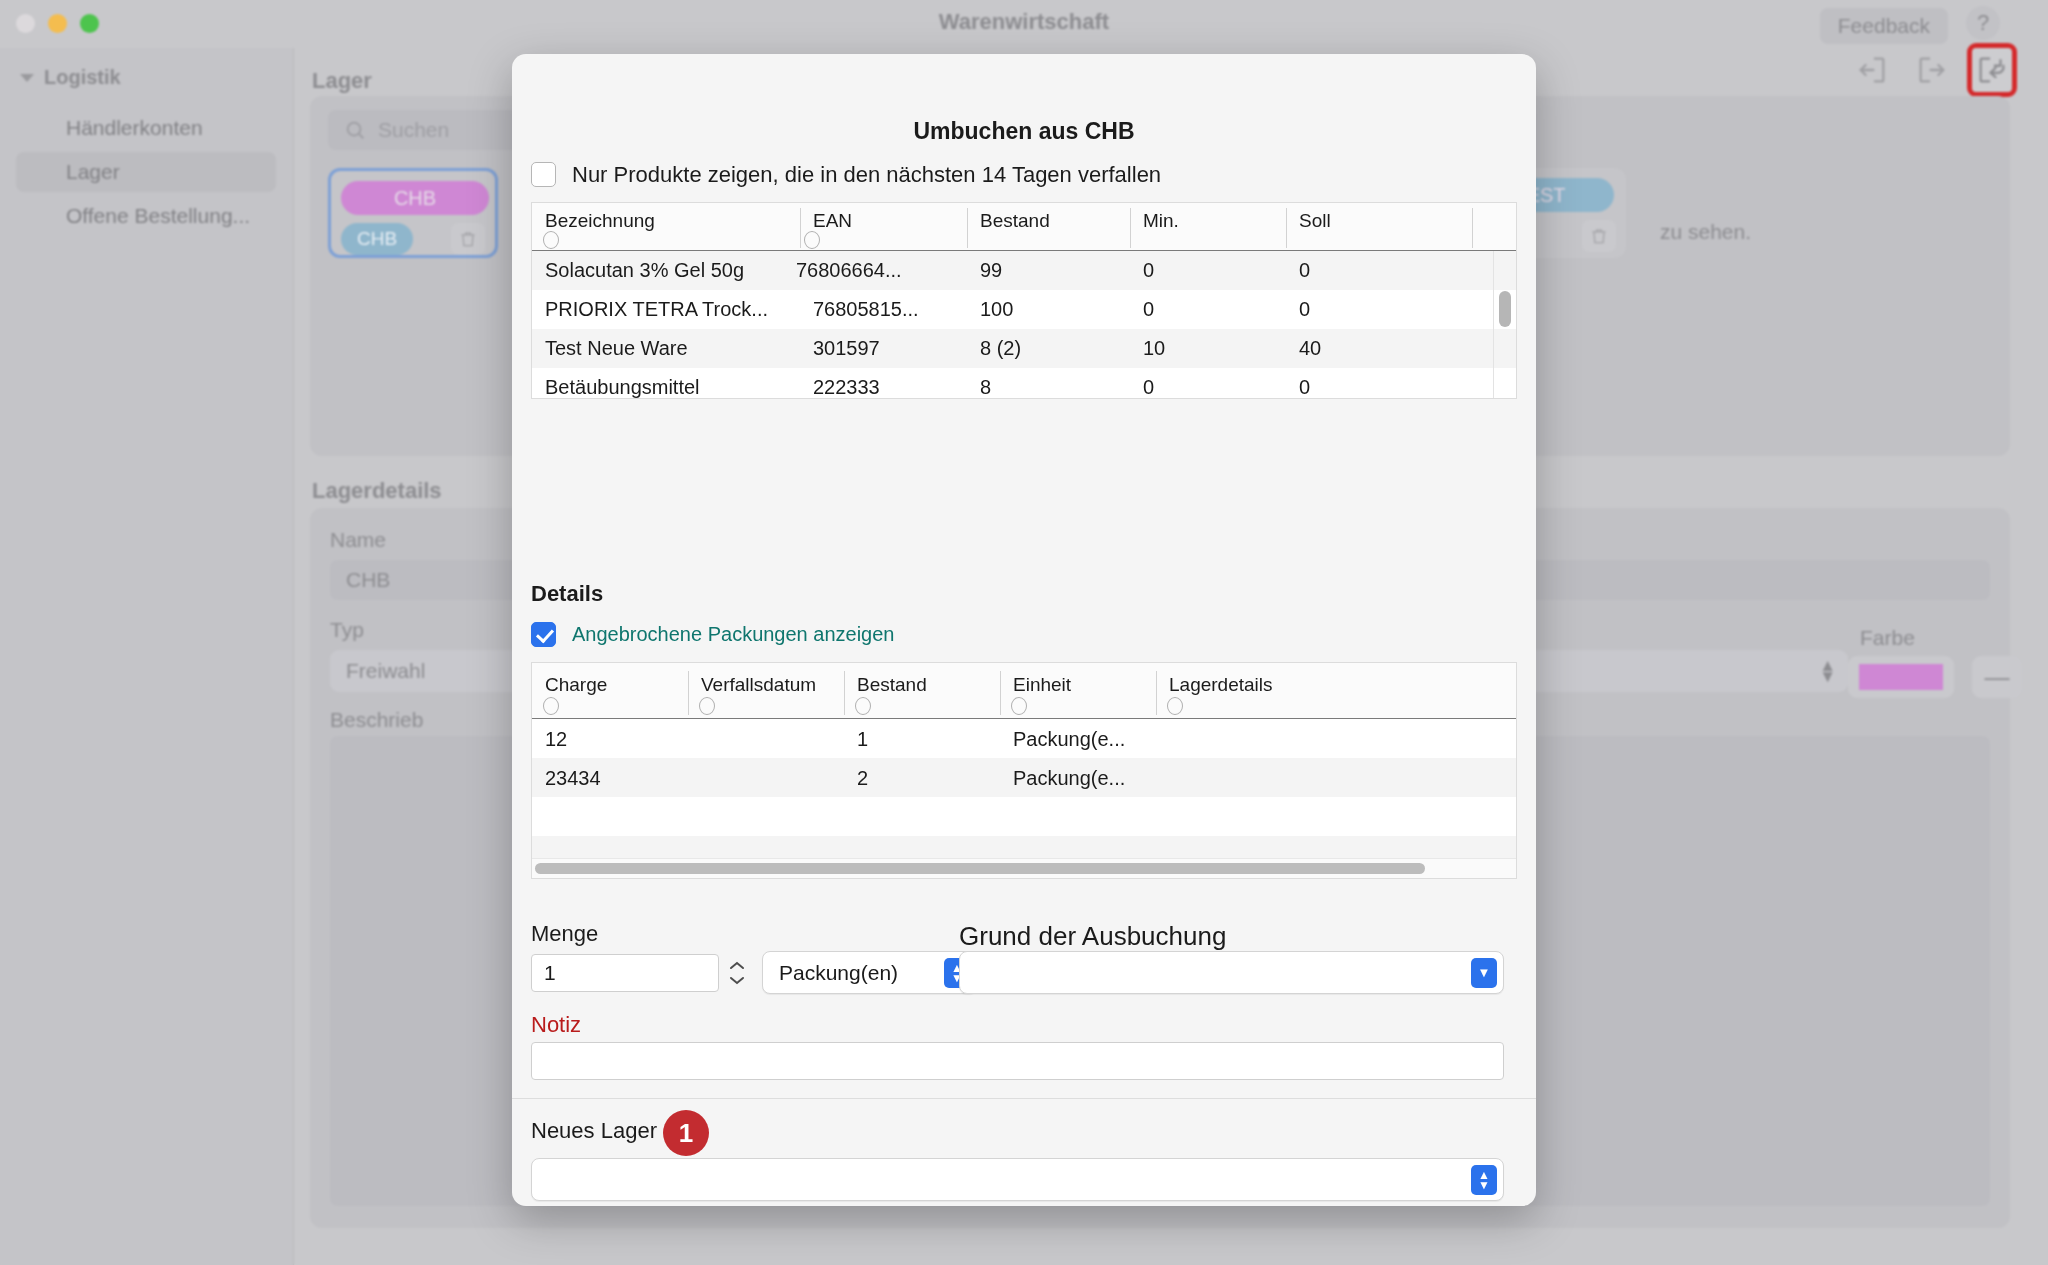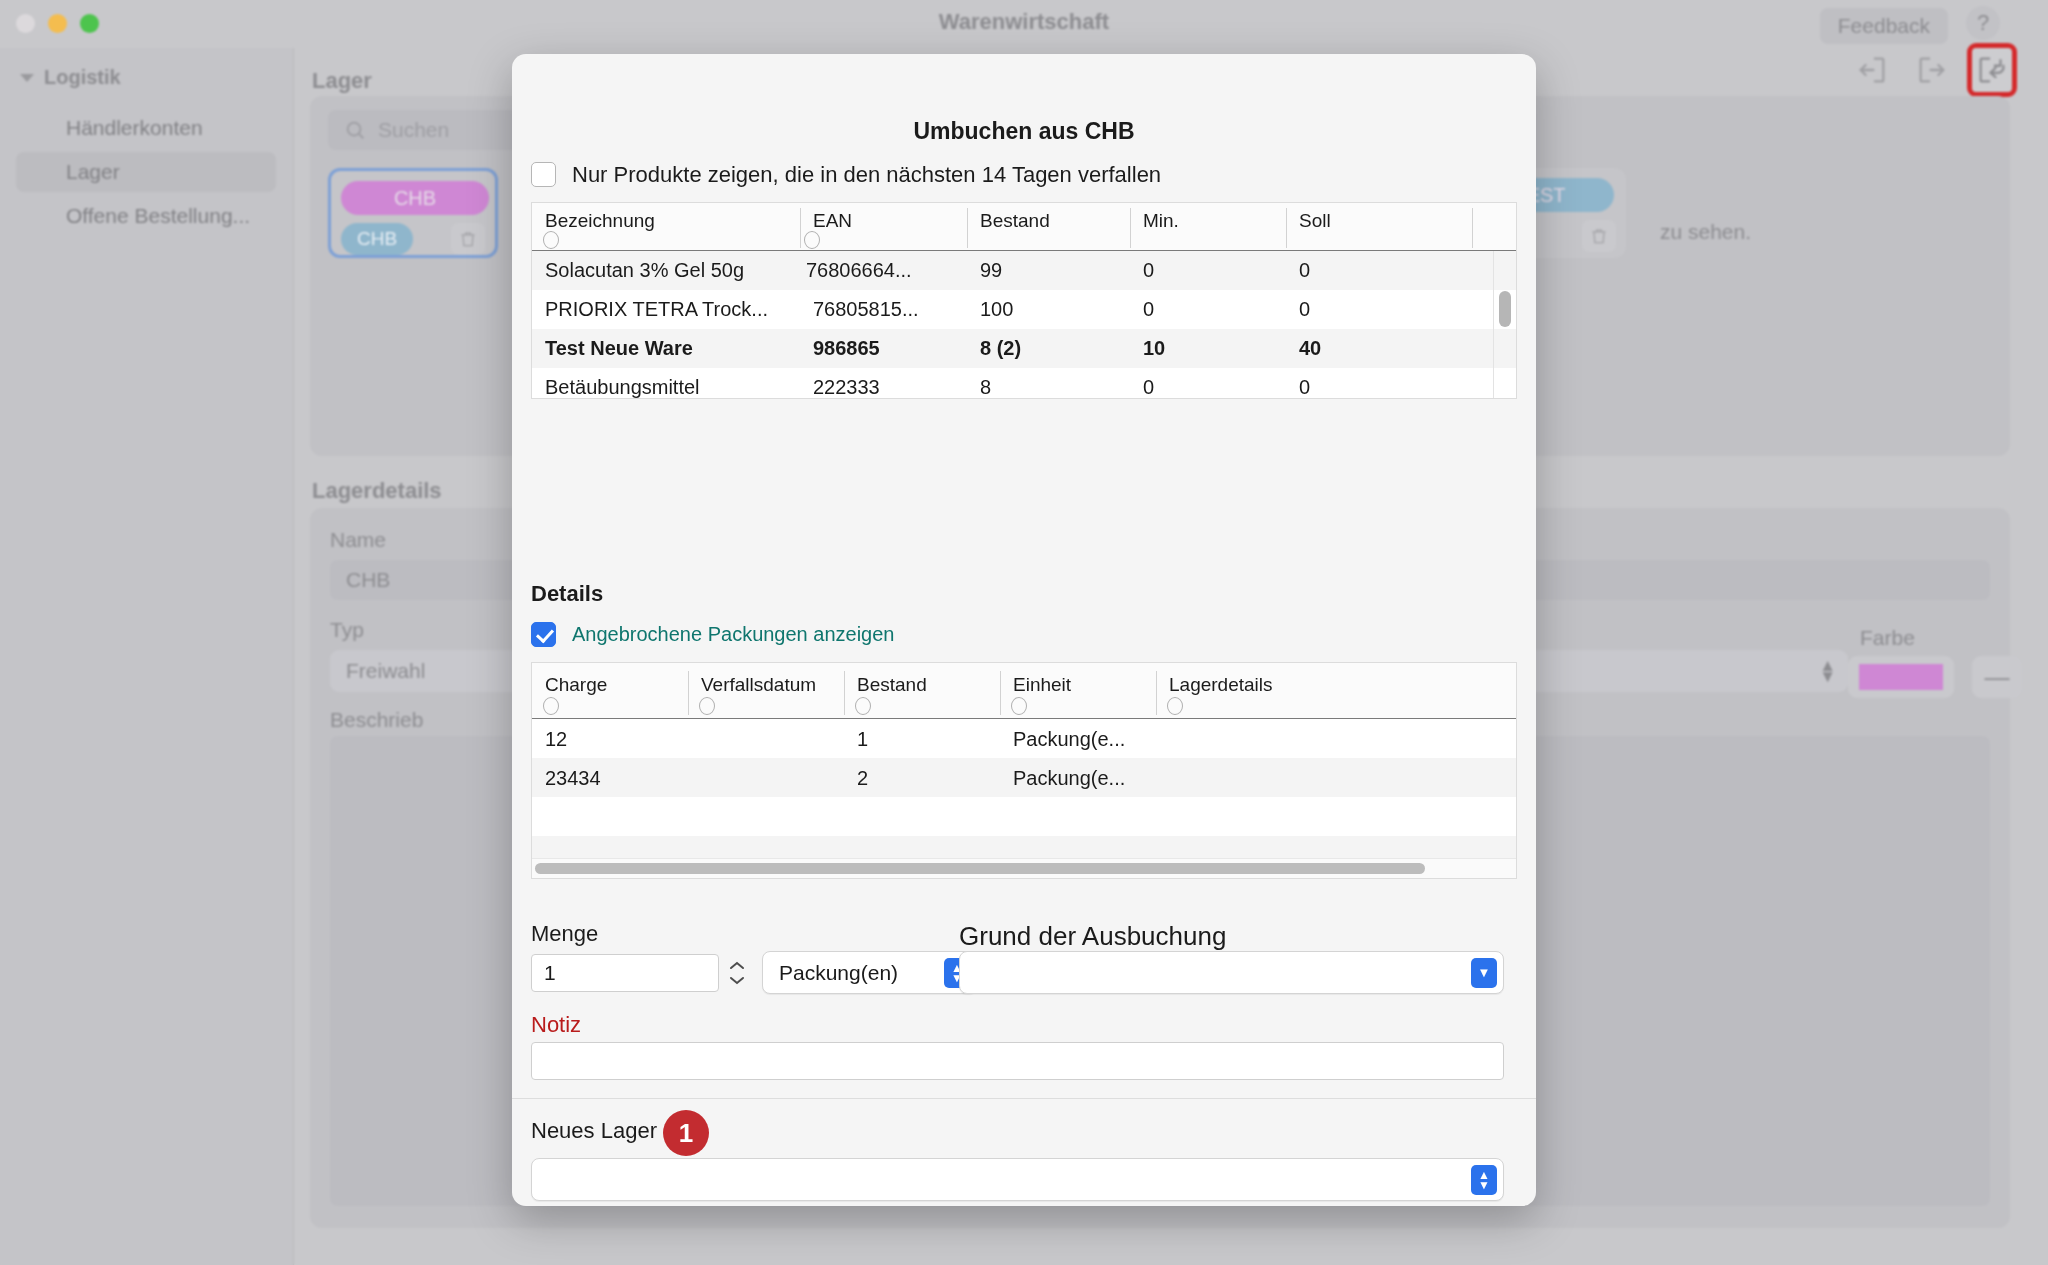--- a/index.html
+++ b/index.html
@@ -458,35 +458,35 @@
       <span class="pth-divider" style="left:435px;"></span>
       <span class="pth-divider" style="left:598px;"></span>
       <span class="pth-divider" style="left:754px;"></span>
       <span class="pth-divider" style="left:940px;"></span>
       <span class="pth-filter-circle" style="left:11px;"></span>
       <span class="pth-filter-circle" style="left:272px;"></span>
     </div>
 
     <div class="prow odd" style="top:48px;">
       <span class="pcell" style="left:13px;">Solacutan 3% Gel 50g</span>
-      <span class="pcell" style="left:274px;text-align:right;">76806664...</span>
+      <span class="pcell" style="left:264px;text-align:right;">76806664...</span>
       <span class="pcell" style="left:448px;">99</span>
       <span class="pcell" style="left:611px;">0</span>
       <span class="pcell" style="left:767px;">0</span>
     </div>
     <div class="prow even" style="top:87px;">
       <span class="pcell" style="left:13px;">PRIORIX TETRA Trock...</span>
       <span class="pcell" style="left:281px;">76805815...</span>
       <span class="pcell" style="left:448px;">100</span>
       <span class="pcell" style="left:611px;">0</span>
       <span class="pcell" style="left:767px;">0</span>
     </div>
-    <div class="prow odd" style="top:126px;font-weight:bold;">
+    <div class="prow odd" style="top:126px;">
       <span class="pcell" style="left:13px;">Test Neue Ware</span>
-      <span class="pcell" style="left:281px;">986865</span>
+      <span class="pcell" style="left:281px;">301597</span>
       <span class="pcell" style="left:448px;">8 (2)</span>
       <span class="pcell" style="left:611px;">10</span>
       <span class="pcell" style="left:767px;">40</span>
     </div>
     <div class="prow even" style="top:165px;">
       <span class="pcell" style="left:13px;">Betäubungsmittel</span>
       <span class="pcell" style="left:281px;">222333</span>
       <span class="pcell" style="left:448px;">8</span>
       <span class="pcell" style="left:611px;">0</span>
       <span class="pcell" style="left:767px;">0</span>

